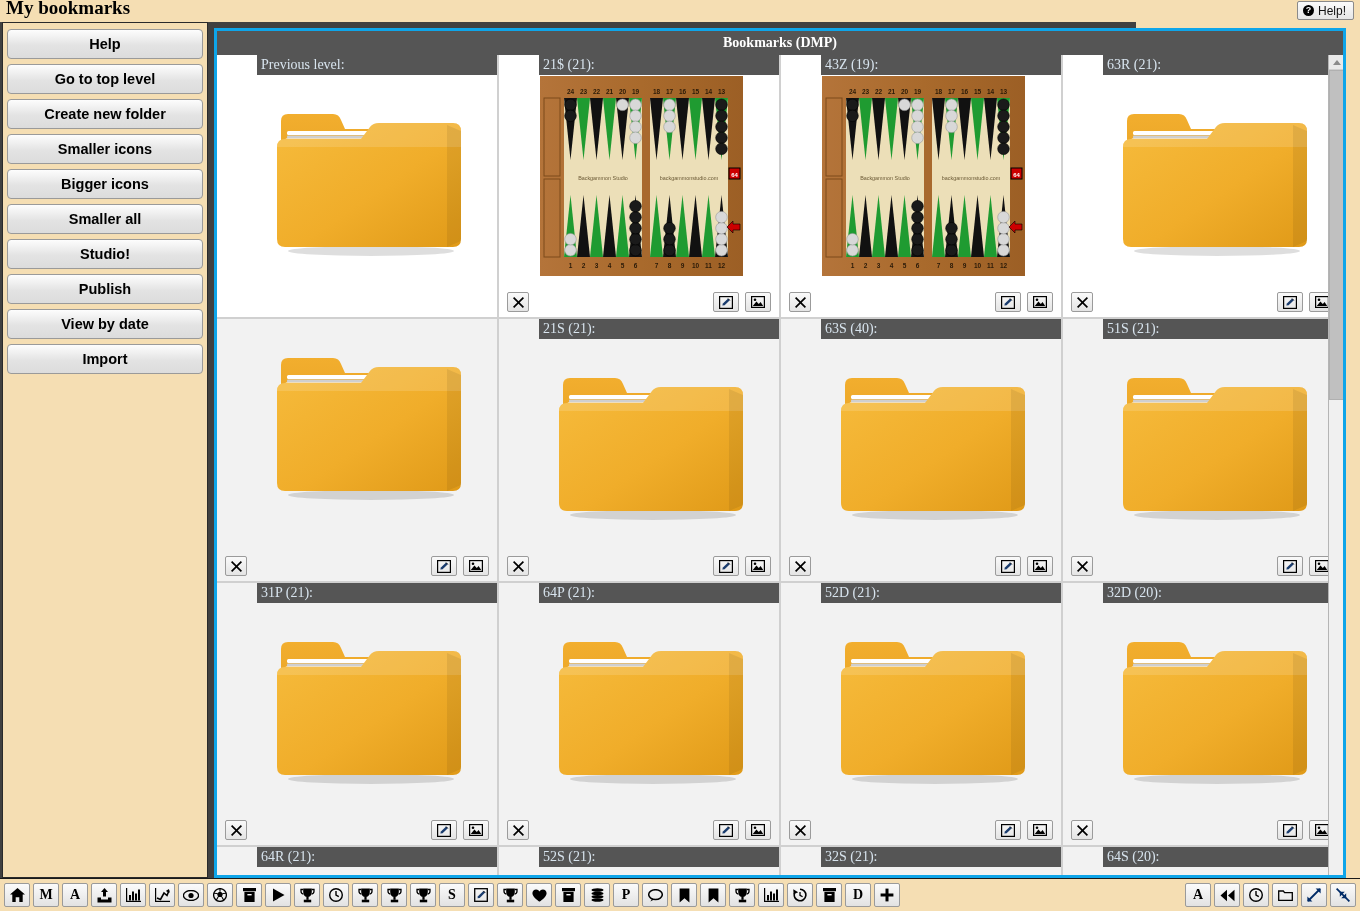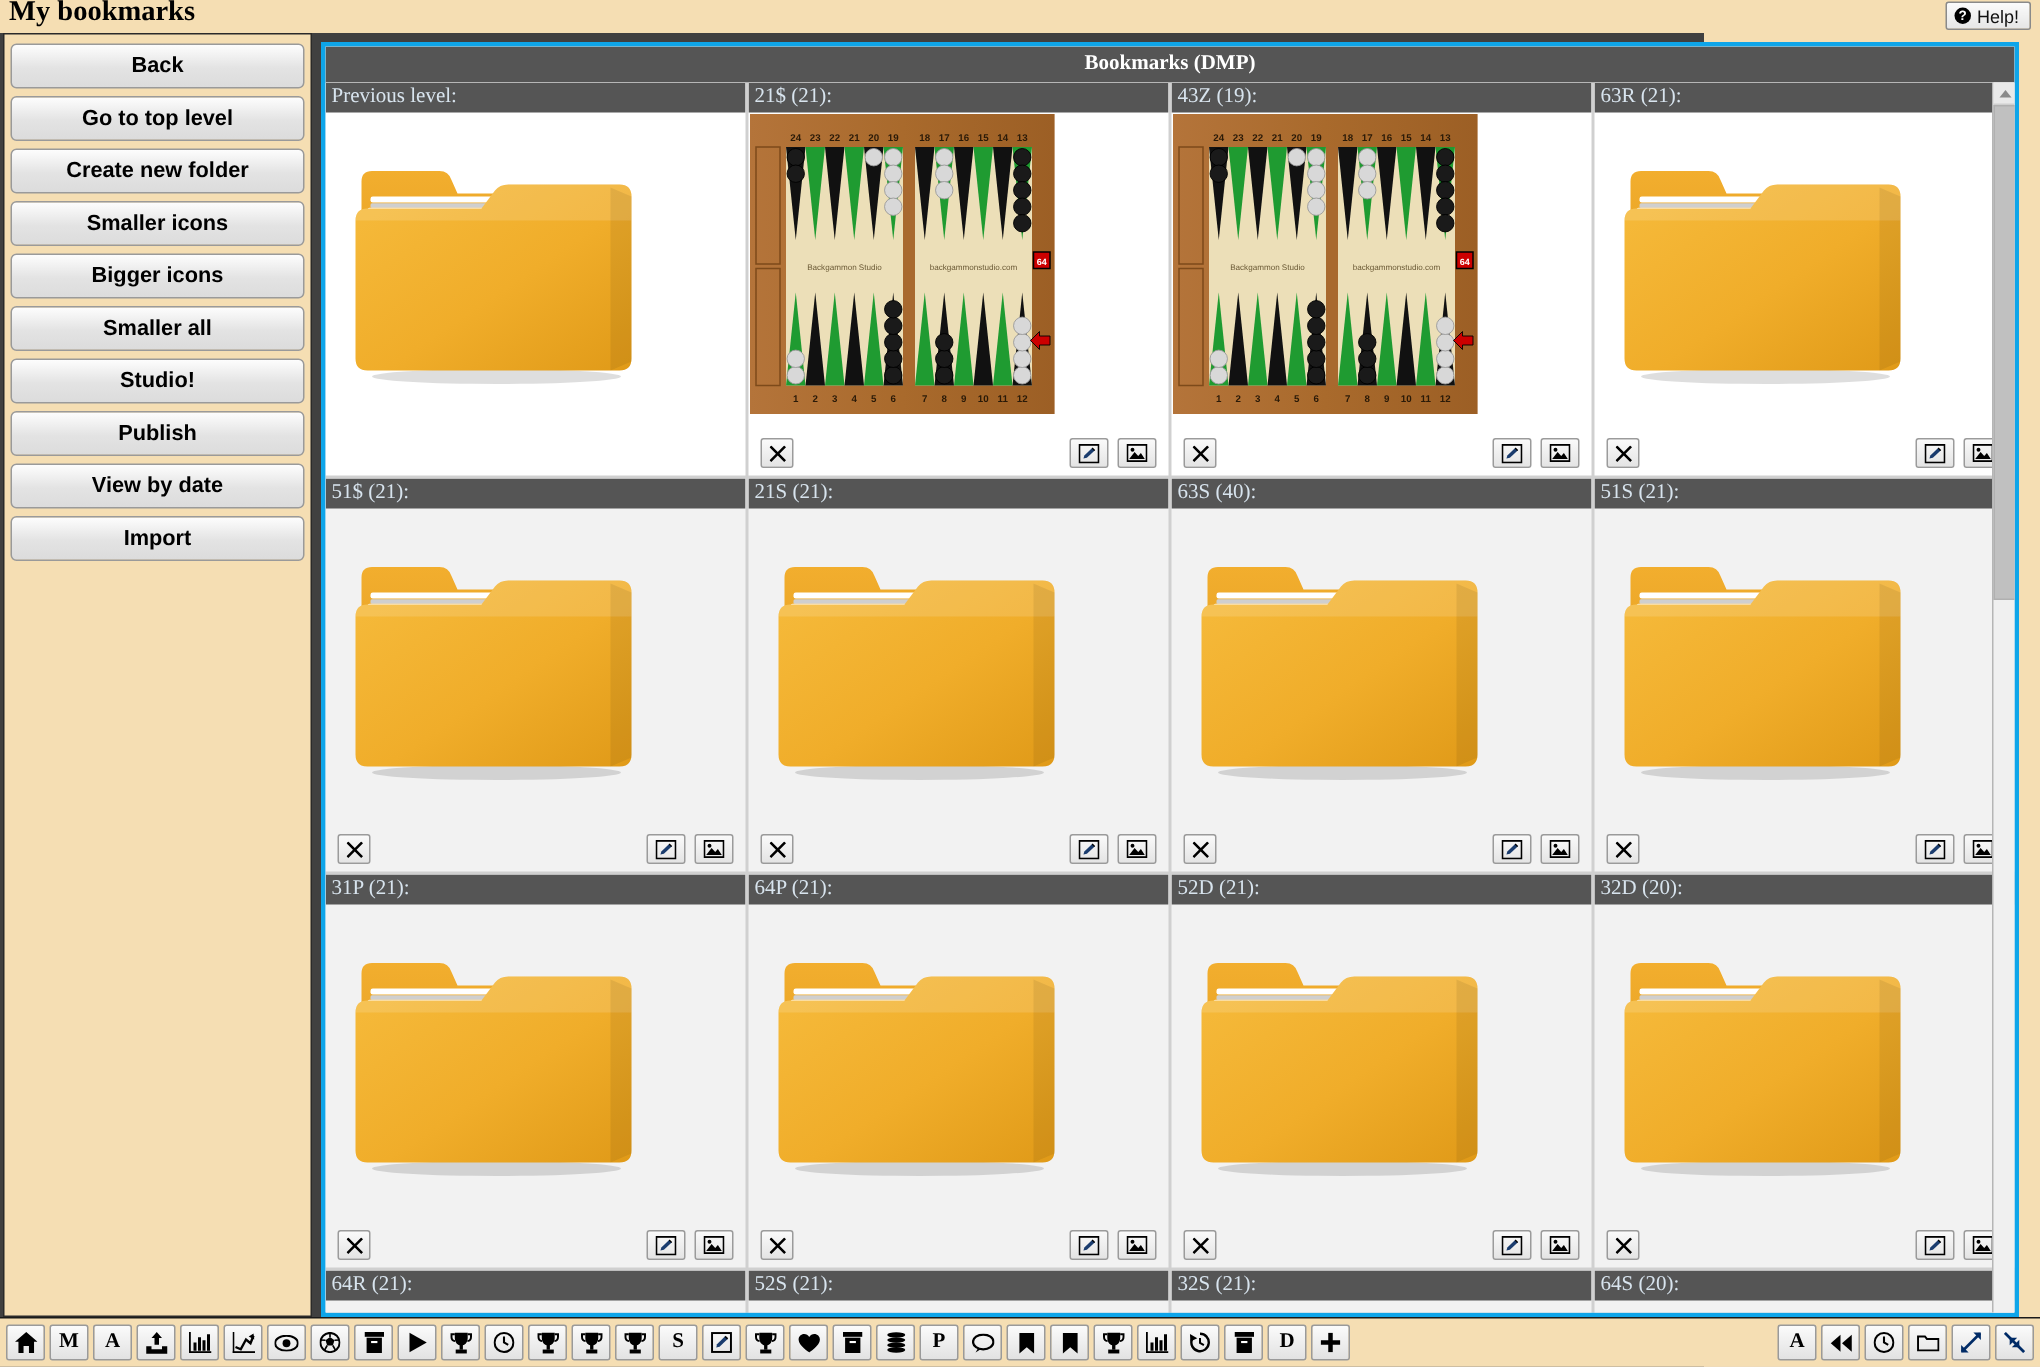--- a/index.html
+++ b/index.html
@@ -92,20 +92,21 @@
     display: grid;
     grid-template-columns: repeat(4, 1fr);
     gap: 2px;
     background: #d0d0d0;
   }
   .tile {
     position: relative;
     height: 262px;
     background: #ffffff;
     overflow: hidden;
+    padding-left: 40px;
   }
   .tile.shade { background: #f2f2f2; }
   .tile-header {
     height: 20px; line-height: 20px;
     background: #555555;
     color: #d8e4ee;
     font-family: "Liberation Serif", serif;
     font-size: 14px;
     padding-left: 4px;
     white-space: nowrap; overflow: hidden;
@@ -203,21 +204,21 @@
 
   <div id="topbar">
     <div id="page-title">My bookmarks</div>
     <div id="help-button">
       <span class="q">?</span>
       <span>Help!</span>
     </div>
   </div>
 
   <div id="sidebar">
-      <div class="side-btn">Back</div>
+      <div class="side-btn">Help</div>
       <div class="side-btn">Go to top level</div>
       <div class="side-btn">Create new folder</div>
       <div class="side-btn">Smaller icons</div>
       <div class="side-btn">Bigger icons</div>
       <div class="side-btn">Smaller all</div>
       <div class="side-btn">Studio!</div>
       <div class="side-btn">Publish</div>
       <div class="side-btn">View by date</div>
       <div class="side-btn">Import</div>
     </div>
@@ -573,21 +574,20 @@
                   <svg width="14" height="12" viewBox="0 0 14 12" xmlns="http://www.w3.org/2000/svg">
                     <rect x="0.6" y="0.6" width="12.8" height="10.8" fill="none" stroke="#000" stroke-width="1.2"></rect>
                     <circle cx="4" cy="3.8" r="1.3" fill="#000"></circle>
                     <polygon points="1.8,10 5.4,5.4 7.8,8 9.6,6 12.2,10" fill="#000"></polygon>
                   </svg>
                 </div>
               </div>
             </div>
           </div>
           <div class="tile shade">
-            <div class="tile-header">51$ (21):</div>
             <div class="tile-body">
               <div class="folder">
                 <svg width="200" height="160" viewBox="0 0 200 160" xmlns="http://www.w3.org/2000/svg">
                   <defs>
                     <linearGradient id="fgTab" x1="0" y1="0" x2="0" y2="1">
                       <stop offset="0" stop-color="#f2ae2e"></stop>
                       <stop offset="1" stop-color="#e09a1e"></stop>
                     </linearGradient>
                     <linearGradient id="fgBody" x1="0" y1="0" x2="1" y2="1">
                       <stop offset="0" stop-color="#f6bb3c"></stop>

